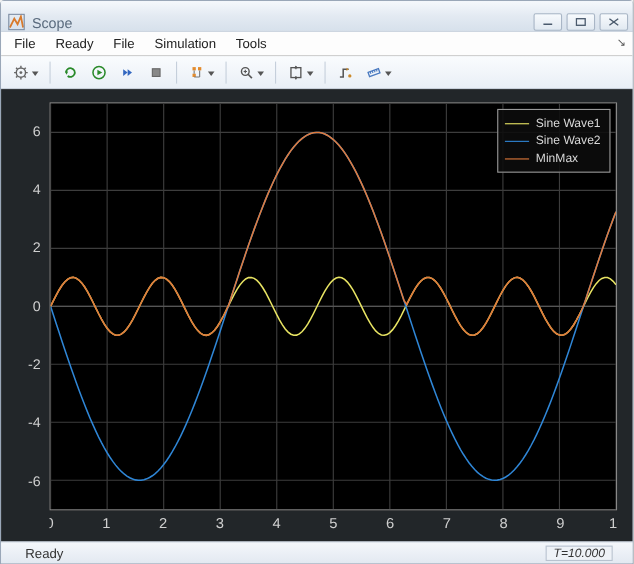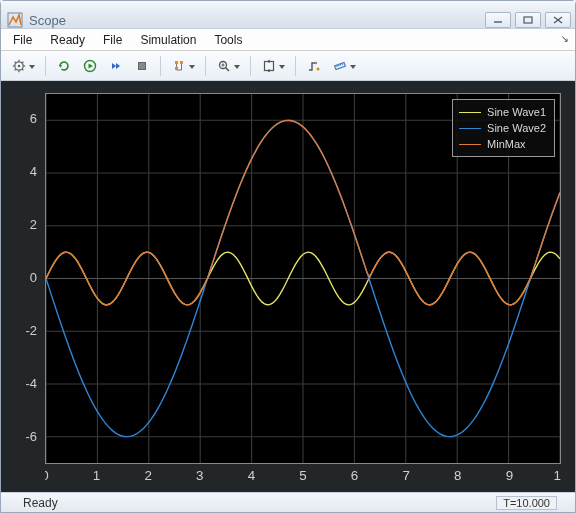--- a/index.html
+++ b/index.html
@@ -131,20 +131,21 @@
     font-size: 12px;
     color:#333;
     padding: 0 18px;
   }
   .statusbar .right {
     margin-left:auto;
     border:1px solid #b8c2cf;
     padding: 0 6px;
     background:#eef2f7;
     font-size:11px;
+    font-style:italic;
   }
 </style>
 </head>
 <body>
 
 <div class="window">
 
   <div class="titlebar">
     <span class="app-icon">
       <svg viewBox="0 0 16 16">

